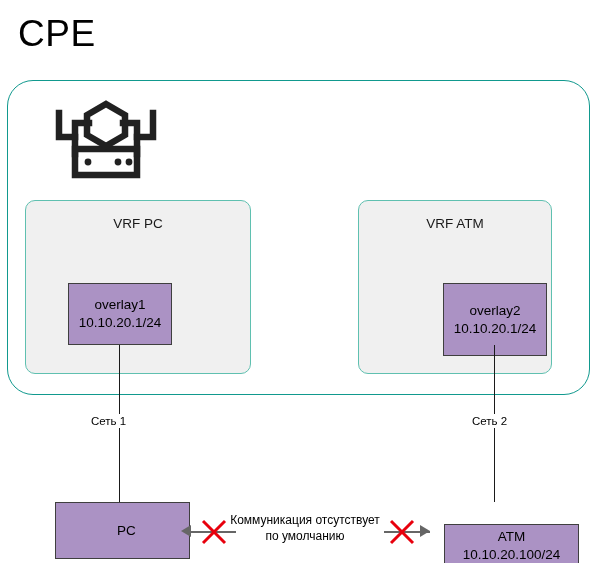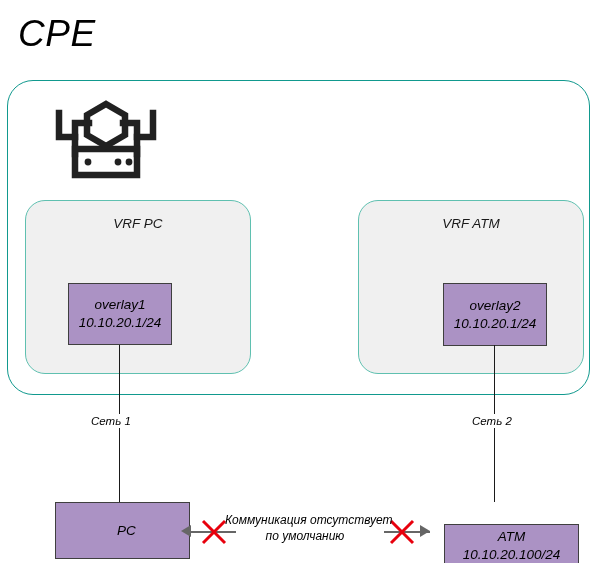--- a/index.html
+++ b/index.html
@@ -10,21 +10,20 @@
   body {
     font-family: "Liberation Sans", sans-serif;
     -webkit-font-smoothing: antialiased;
   }
   #canvas {
     position: relative;
     width: 606px;
     height: 563px;
     background: #ffffff;
     overflow: hidden;
-    font-style: italic;
   }
   
   #page-title {
     position: absolute;
     left: 18px;
     top: 12px;
     font-size: 37px;
     line-height: 44px;
     color: #000000;
     letter-spacing: 0.5px;
@@ -48,26 +47,26 @@
     position: absolute;
     left: 48px;
     top: 99px;
     width: 116px;
     height: 82px;
   }
   
   .vrf-box {
     position: absolute;
     border: 1.4px solid #5fc0b0;
-    border-radius: 20px;
+    border-radius: 10px;
     background: #f0f0f0;
     box-sizing: border-box;
   }
   #vrf-pc-box  { left: 25px;  top: 200px; width: 226px; height: 174px; }
-  #vrf-atm-box { left: 358px; top: 200px; width: 226px; height: 174px; }
+  #vrf-atm-box { left: 358px; top: 200px; width: 194px; height: 174px; }
   .vrf-title {
     position: absolute;
     top: 15px;
     left: 0;
     right: 0;
     text-align: center;
     font-size: 13.5px;
     color: #1a1a1a;
     white-space: nowrap;
   }
@@ -80,21 +79,21 @@
     display: flex;
     flex-direction: column;
     justify-content: center;
     color: #000000;
     font-size: 13.5px;
     line-height: 18px;
     text-align: center;
     white-space: nowrap;
   }
   #overlay1-box { left: 68px;  top: 283px; width: 104px; height: 62px; }
-  #overlay2-box { left: 443px; top: 283px; width: 104px; height: 63px; }
+  #overlay2-box { left: 443px; top: 283px; width: 104px; height: 73px; }
   #pc-box       { left: 55px;  top: 502px; width: 135px; height: 57px; padding-left: 8px; }
   #atm-box      { left: 444px; top: 502px; width: 135px; height: 44px; margin-top: 22px; }
   
   .vline {
     position: absolute;
     width: 0;
     border-left: 1.3px solid #1a1a1a;
   }
   #vline-left  { left: 119px; top: 345px; height: 157px; }
   #vline-right { left: 494px; top: 345px; height: 157px; }

